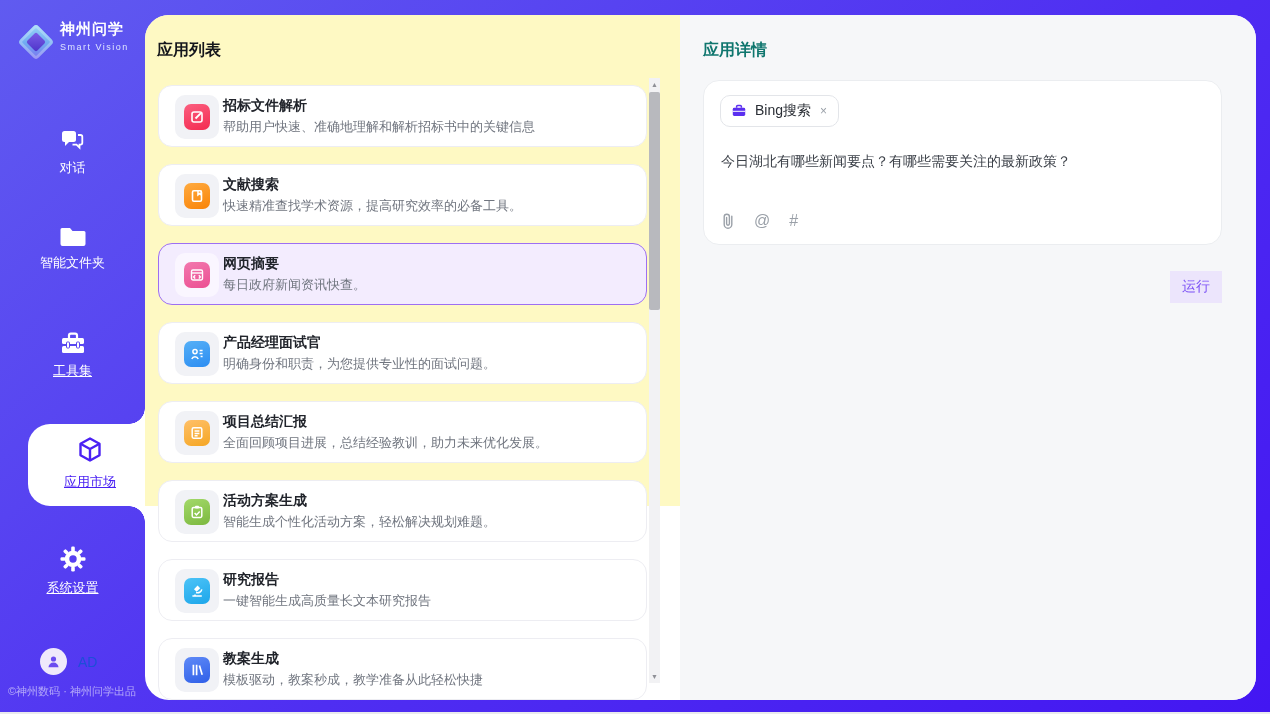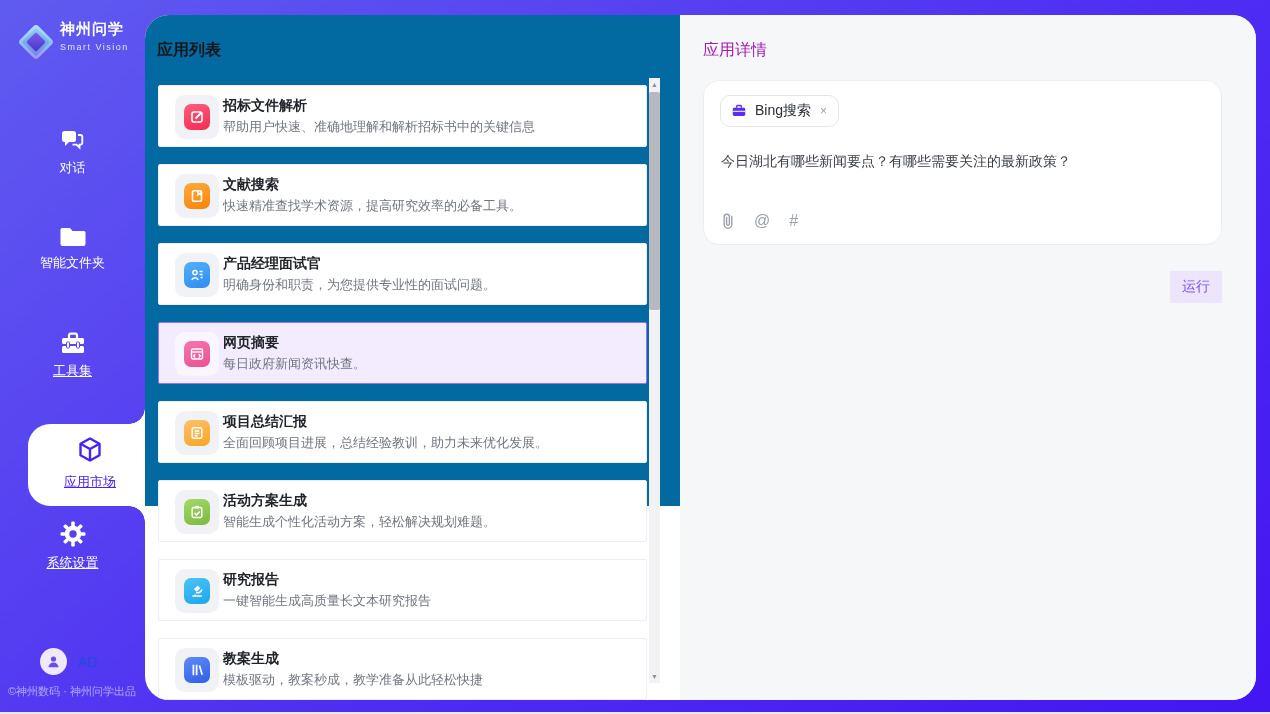--- a/index.html
+++ b/index.html
@@ -42,25 +42,25 @@
   .tab-curve-bottom { position:absolute; left:129px; top:506px; width:16px; height:16px;
     background:radial-gradient(circle 16px at 0 100%, rgba(0,0,0,0) 0 15.5px, #fff 16px); }
 
   .user-row { position:absolute; left:0; top:648px; width:145px; height:30px; }
   .avatar { position:absolute; left:40px; top:0; width:27px; height:27px; border-radius:50%;
     background:#efe9fb; display:flex; align-items:center; justify-content:center; }
   .user-name { position:absolute; left:78px; top:6px; font-size:14px; color:#1d4ed8; }
   .copyright { position:absolute; left:8px; top:684px; font-size:11px; color:rgba(255,255,255,.55); white-space:nowrap; }
 
   
-  .list-panel { position:relative; width:535px; height:491px; background:#0369a1; flex:none; }
+  .list-panel { position:relative; width:535px; height:491px; background:#fef9c3; flex:none; }
   .panel-title { position:absolute; top:25px; left:12px; font-size:16px; font-weight:bold; color:#15171c; }
   .cards { position:absolute; top:70px; left:13px; width:489px; }
   .card { position:relative; width:489px; height:62px; background:#fff; border:1px solid #ededf2;
-    border-radius:2px; margin-bottom:17px; cursor:pointer; }
+    border-radius:14px; margin-bottom:17px; cursor:pointer; }
   .card.selected { background:#f3ecfe; border:1.5px solid #9d6ff2; }
   .tile { position:absolute; left:16px; top:9px; width:44px; height:44px; border-radius:10px;
     background:#f1f2f6; display:flex; align-items:center; justify-content:center; }
   .card.selected .tile { background:#faf6ff; }
   .mini { width:26px; height:26px; border-radius:7px; display:flex; align-items:center; justify-content:center; }
   .c1 { background:linear-gradient(160deg,#fb5f80,#f42b50); }
   .c2 { background:linear-gradient(160deg,#ffab40,#f98307); }
   .c3 { background:linear-gradient(160deg,#f278ae,#ec4f92); }
   .c4 { background:linear-gradient(160deg,#55b0f7,#2c8df2); }
   .c5 { background:linear-gradient(160deg,#ffc069,#f5a623); }
@@ -73,21 +73,21 @@
   
   .scrollbar { position:absolute; left:504px; top:63px; width:11px; height:605px; background:#f2f2f4; }
   .scroll-arrow { position:absolute; left:0; width:11px; height:13px; font-size:7px; color:#8f9096;
     text-align:center; line-height:13px; cursor:pointer; }
   .scroll-arrow.up { top:0; }
   .scroll-arrow.down { bottom:0; }
   .scroll-thumb { position:absolute; left:0; top:14px; width:11px; height:218px; background:#b8b9be; border-radius:2px; cursor:pointer; }
 
   
   .detail-panel { position:relative; flex:1; height:685px; background:#f6f7f9; }
-  .detail-title { position:absolute; top:25px; left:23px; font-size:16px; font-weight:normal; color:#a21caf; }
+  .detail-title { position:absolute; top:25px; left:23px; font-size:16px; font-weight:bold; color:#0f766e; }
   .detail-card { position:absolute; top:65px; left:23px; width:519px; height:165px; background:#fff;
     border:1px solid #ebedf0; border-radius:16px; }
   .chip { position:absolute; left:16px; top:14px; height:32px; display:inline-flex; align-items:center;
     gap:8px; padding:0 10px; background:#fff; border:1px solid #e3e5e9; border-radius:10px; cursor:pointer; }
   .chip-label { font-size:14px; color:#2a2e35; }
   .chip-close { font-size:12px; color:#9aa0a8; cursor:pointer; padding:0 1px; }
   .query-text { position:absolute; left:17px; top:70px; width:480px; font-size:14px; color:#3a3f47; line-height:20px; }
   .attach-row { position:absolute; left:17px; bottom:14px; display:flex; align-items:center; gap:19px; }
   .attach-glyph { font-size:16px; color:#9aa0a8; cursor:pointer; line-height:18px; }
   .run-btn { position:absolute; top:256px; right:34px; width:52px; height:32px; background:#ece5fc;
@@ -141,21 +141,21 @@
     <div class="tab-curve-top"></div>
     <div class="tab-curve-bottom"></div>
     <div class="nav-tab">
       <svg width="30" height="30" viewBox="0 0 30 30" style="margin:11px auto 0;">
         <path d="M15 3.5 l9.5 5.2 v11.6 L15 25.5 l-9.5-5.2 V8.7 z" fill="none" stroke="#4a21f3" stroke-width="2.4" stroke-linejoin="round"></path>
         <path d="M5.5 8.7 L15 14 l9.5-5.3 M15 14 v11.5" fill="none" stroke="#4a21f3" stroke-width="2.4" stroke-linejoin="round"></path>
       </svg>
       <span class="nav-label">应用市场</span>
     </div>
 
-    <div class="nav-item" style="top:520px;">
+    <div class="nav-item" style="top:545px;">
       <svg width="28" height="28" viewBox="0 0 28 28">
         <g fill="#fff">
           <rect x="12.2" y="1.5" width="3.6" height="5" rx="1.2"></rect>
           <rect x="12.2" y="21.5" width="3.6" height="5" rx="1.2"></rect>
           <rect x="12.2" y="1.5" width="3.6" height="5" rx="1.2" transform="rotate(90 14 14)"></rect>
           <rect x="12.2" y="21.5" width="3.6" height="5" rx="1.2" transform="rotate(90 14 14)"></rect>
           <rect x="12.2" y="1.5" width="3.6" height="5" rx="1.2" transform="rotate(45 14 14)"></rect>
           <rect x="12.2" y="21.5" width="3.6" height="5" rx="1.2" transform="rotate(45 14 14)"></rect>
           <rect x="12.2" y="1.5" width="3.6" height="5" rx="1.2" transform="rotate(-45 14 14)"></rect>
           <rect x="12.2" y="21.5" width="3.6" height="5" rx="1.2" transform="rotate(-45 14 14)"></rect>
@@ -202,46 +202,46 @@
             <svg width="16" height="16" viewBox="0 0 16 16" fill="none" stroke="#fff" stroke-width="1.6">
               <rect x="3.5" y="2.8" width="9" height="10.4" rx="1.4"></rect>
                   <path d="M9 2.8 v4 l1.6-1.2 L12.2 6.8 v-4"></path>
             </svg>
               </div>
             </div>
           <div class="card-title">文献搜索</div>
           <div class="card-desc">快速精准查找学术资源，提高研究效率的必备工具。</div>
         </div>
 
+        <div class="card selected">
+          <div class="tile">
+              <div class="mini c3">
+            <svg width="16" height="16" viewBox="0 0 16 16" fill="none" stroke="#fff" stroke-width="1.4">
+              <rect x="2.5" y="3" width="11" height="10" rx="1.4"></rect>
+                  <path d="M2.5 6 h11"></path>
+              <path d="M6.2 8.3 l-1.6 1.6 1.6 1.6 M9.8 8.3 l1.6 1.6 -1.6 1.6"></path>
+            </svg>
+              </div>
+            </div>
+          <div class="card-title">网页摘要</div>
+          <div class="card-desc">每日政府新闻资讯快查。</div>
+        </div>
+
         <div class="card">
           <div class="tile">
               <div class="mini c4">
             <svg width="16" height="16" viewBox="0 0 16 16" fill="none" stroke="#fff" stroke-width="1.5">
               <circle cx="6" cy="5.6" r="2.1"></circle>
                   <path d="M2.8 13 a3.4 3.4 0 0 1 6.4 0"></path>
               <path d="M10.6 4.6 h3 M10.6 7.6 h3 M11.6 10.6 h2"></path>
             </svg>
               </div>
             </div>
           <div class="card-title">产品经理面试官</div>
           <div class="card-desc">明确身份和职责，为您提供专业性的面试问题。</div>
-        </div>
-
-        <div class="card selected">
-          <div class="tile">
-              <div class="mini c3">
-            <svg width="16" height="16" viewBox="0 0 16 16" fill="none" stroke="#fff" stroke-width="1.4">
-              <rect x="2.5" y="3" width="11" height="10" rx="1.4"></rect>
-                  <path d="M2.5 6 h11"></path>
-              <path d="M6.2 8.3 l-1.6 1.6 1.6 1.6 M9.8 8.3 l1.6 1.6 -1.6 1.6"></path>
-            </svg>
-              </div>
-            </div>
-          <div class="card-title">网页摘要</div>
-          <div class="card-desc">每日政府新闻资讯快查。</div>
         </div>
 
         <div class="card">
           <div class="tile">
               <div class="mini c5">
             <svg width="16" height="16" viewBox="0 0 16 16" fill="none" stroke="#fff" stroke-width="1.5">
               <rect x="3.2" y="2.8" width="9.6" height="10.4" rx="1.4"></rect>
               <path d="M5.6 6 h4.8 M5.6 8.4 h4.8 M5.6 10.8 h3"></path>
             </svg>
               </div>

